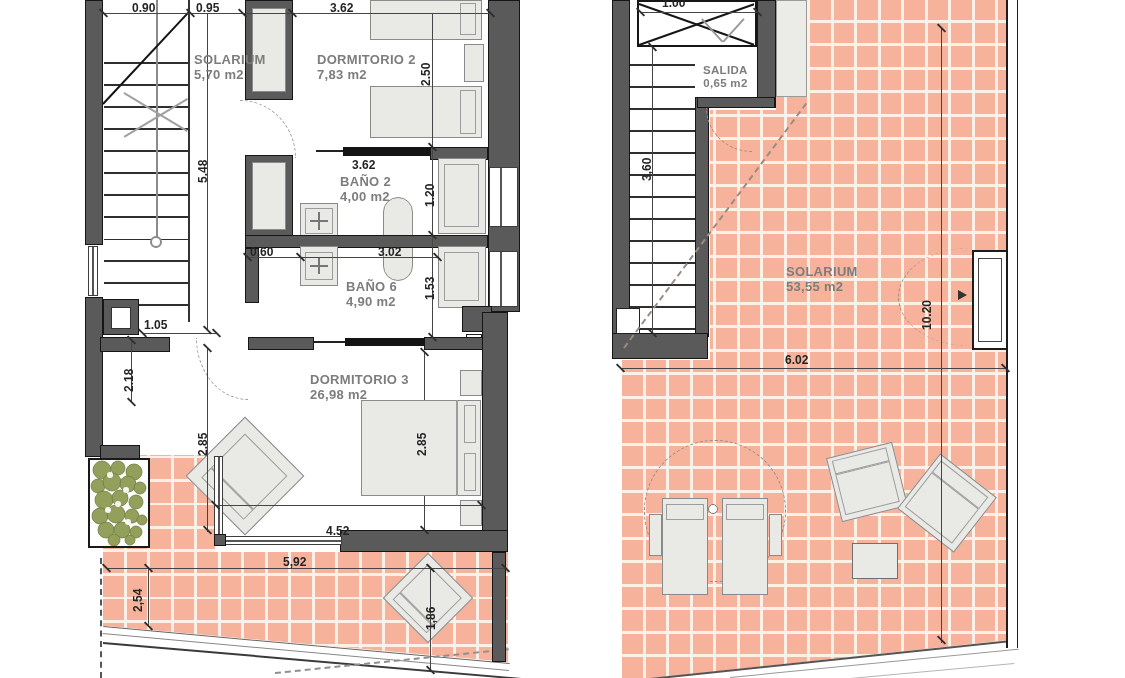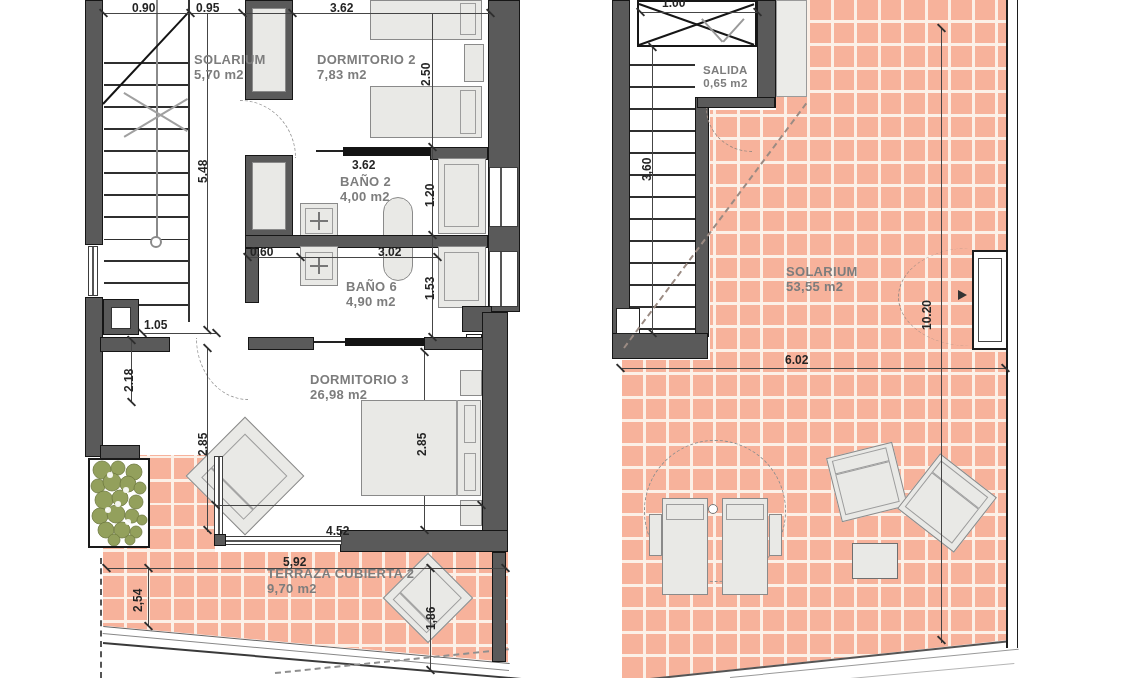--- a/index.html
+++ b/index.html
@@ -242,24 +242,20 @@
       <div>4,00 m2</div>
   </div>
   <div class="room" style="left:346px;top:279px;">
     <div>BAÑO 6</div>
       <div>4,90 m2</div>
   </div>
   <div class="room" style="left:310px;top:372px;">
     <div>DORMITORIO 3</div>
       <div>26,98 m2</div>
   </div>
-  <div class="room" style="left:267px;top:566px;">
-    <div>TERRAZA CUBIERTA 2</div>
-      <div>9,70 m2</div>
-  </div>
 
   <div class="tiles" style="left:622px;top:0;width:386px;height:678px;
               clip-path:polygon(0px 0px,386px 0px,386px 640px,33px 678px,0px 678px);"></div>
 
   <div class="whiteblock" style="left:612px;top:0;width:98px;height:360px;"></div>
   <div class="whiteblock" style="left:697px;top:0;width:79px;height:110px;"></div>
   <div class="grayblock" style="left:776px;top:0;width:31px;height:97px;"></div>
 
   <div class="rline" style="left:650px;top:678px;width:366px;height:0;border-top:2px solid #555;transform:rotate(-6deg);"></div>
   <div class="rline" style="left:730px;top:677px;width:290px;height:0;border-top:1px solid #999;transform:rotate(-5.6deg);"></div>

